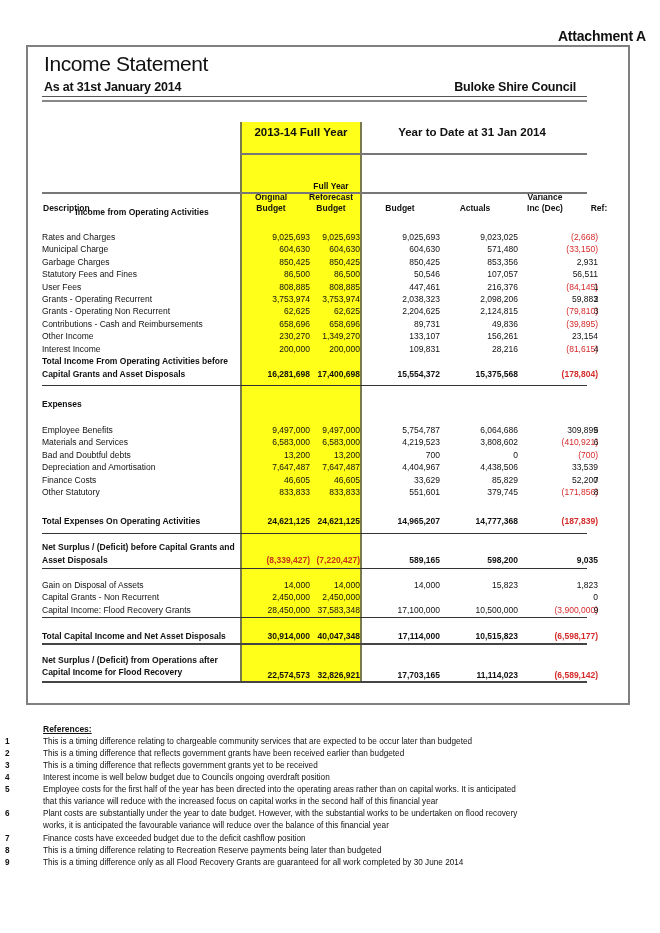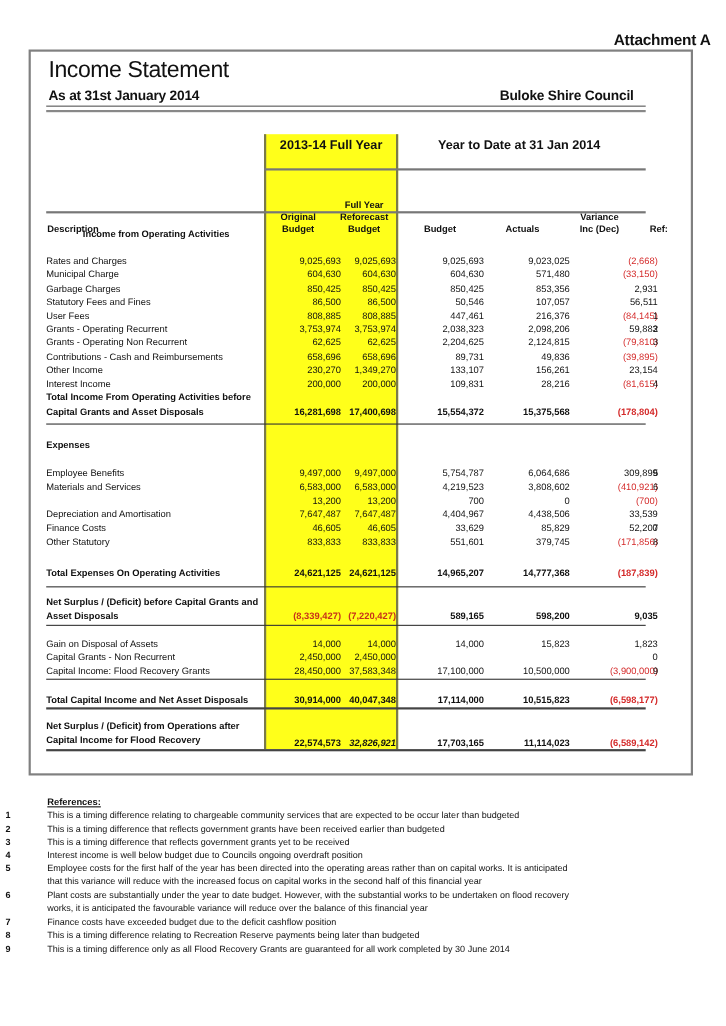--- a/index.html
+++ b/index.html
@@ -207,20 +207,21 @@
 <div class="row" style="top:436.4px;">
   <span class="desc">Materials and Services</span>
   <span class="num c-orig">6,583,000</span>
   <span class="num c-refc">6,583,000</span>
   <span class="num c-bud">4,219,523</span>
   <span class="num c-act">3,808,602</span>
   <span class="num c-var neg">(410,921)</span>
   <span class="num c-ref">6</span>
 </div>
 <div class="row" style="top:448.8px;">
+  <span class="desc">Bad and Doubtful debts</span>
   <span class="num c-orig">13,200</span>
   <span class="num c-refc">13,200</span>
   <span class="num c-bud">700</span>
   <span class="num c-act">0</span>
   <span class="num c-var neg">(700)</span>
   <span class="num c-ref"></span>
 </div>
 <div class="row" style="top:461.2px;">
   <span class="desc">Depreciation and Amortisation</span>
   <span class="num c-orig">7,647,487</span>
@@ -309,21 +310,21 @@
   <span class="num c-var neg">(6,598,177)</span>
 </div>
 <div class="rule thick" style="top:643px;"></div>
 
 <div class="row bold" style="top:654px;">
   <span class="desc">Net Surplus / (Deficit) from Operations after</span>
 </div>
 <div class="row bold" style="top:666px;">
   <span class="desc">Capital Income for Flood Recovery</span>
   <span class="num c-orig" style="top:3px;">22,574,573</span>
-  <span class="num c-refc" style="top:3px;font-style:italic;">32,826,921</span>
+  <span class="num c-refc" style="top:3px;">32,826,921</span>
   <span class="num c-bud" style="top:3px;">17,703,165</span>
   <span class="num c-act" style="top:3px;">11,114,023</span>
   <span class="num c-var neg" style="top:3px;">(6,589,142)</span>
 </div>
 <div class="rule thick" style="top:681px;"></div>
 
 <div class="abs refs-title">References:</div>
 
 <div class="ref-item" style="top:736px;">
   <span class="n">1</span>

